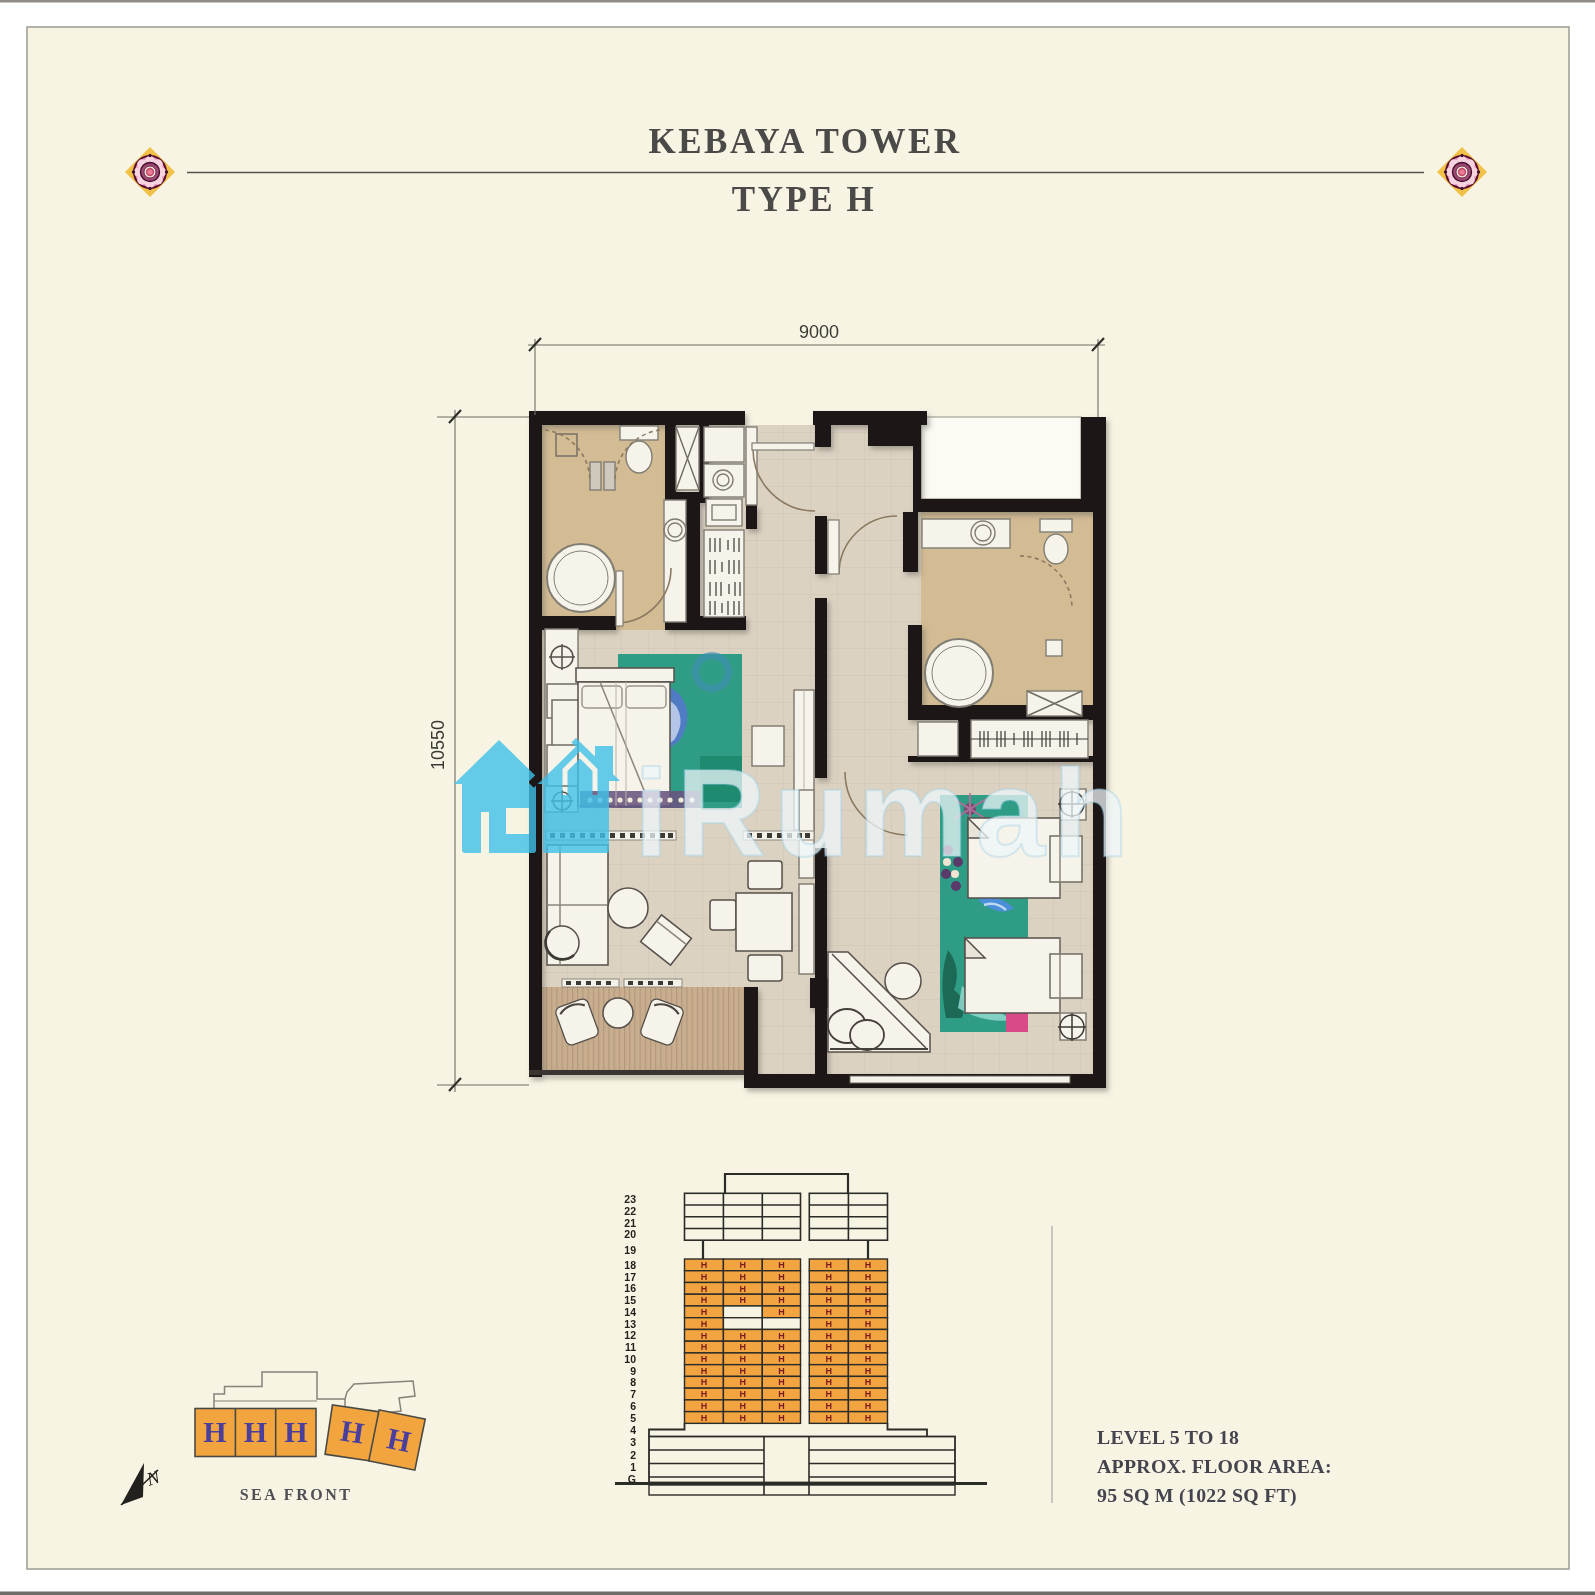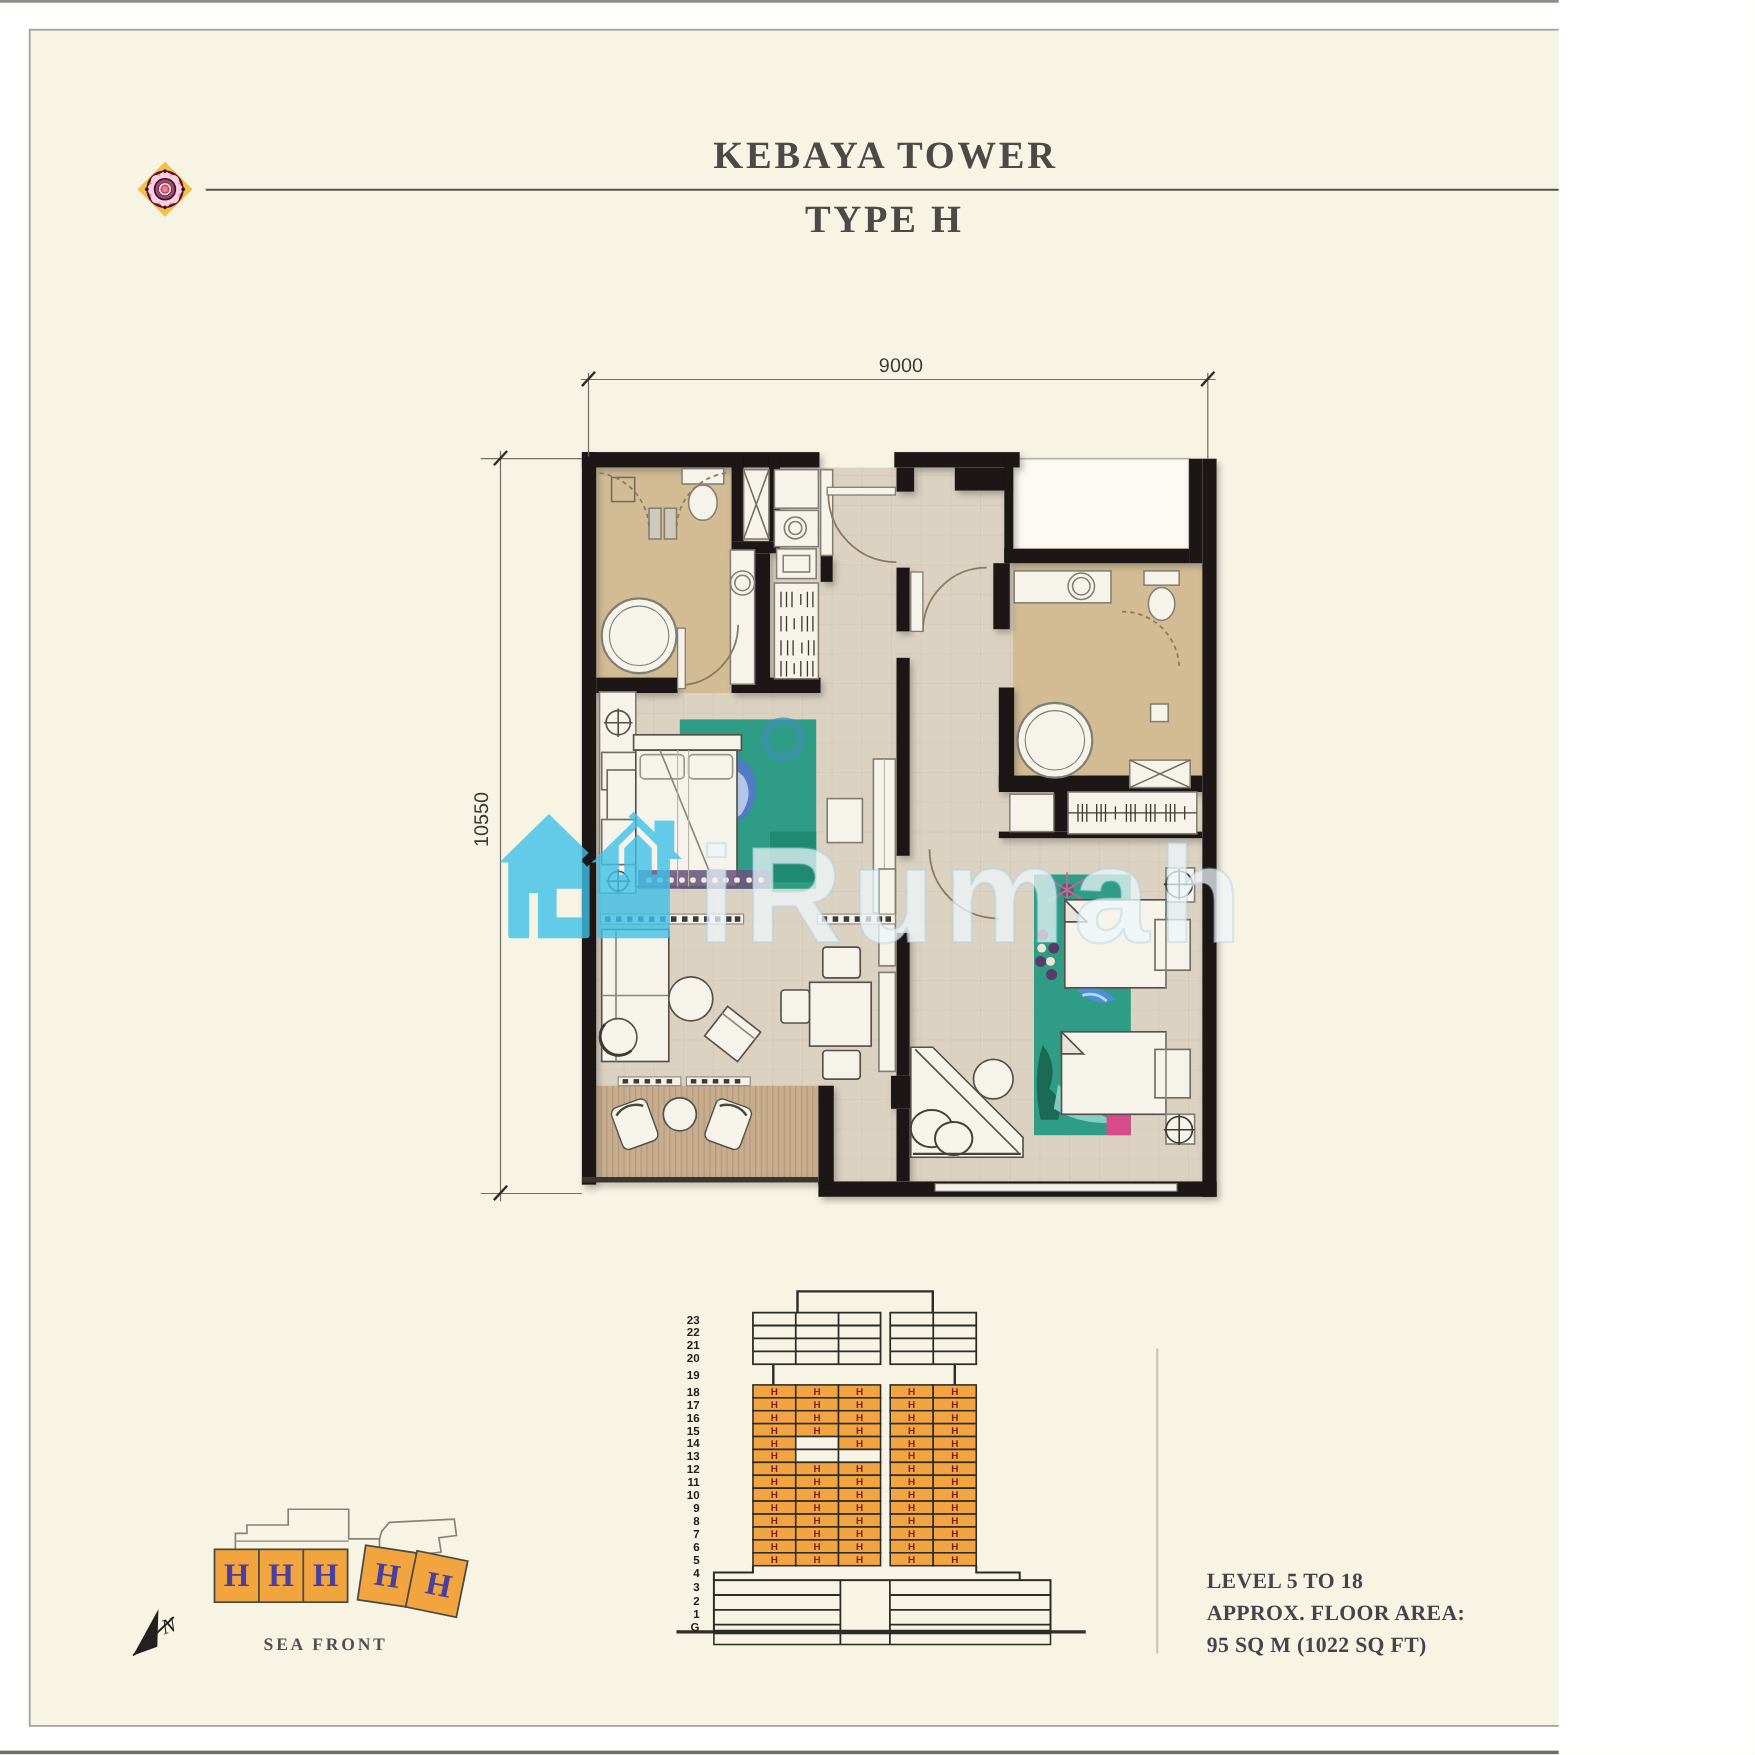--- a/index.html
+++ b/index.html
@@ -1,16 +1,16 @@
 <!DOCTYPE html>
 <html><head>
 <meta charset="utf-8">
 <style>
 html,body{margin:0;padding:0;background:#ffffff;}
-#page{position:relative;width:1417px;height:1595px;background:#ffffff;overflow:hidden;
+#page{position:relative;width:1595px;height:1595px;background:#ffffff;overflow:hidden;
 font-family:"Liberation Sans",sans-serif;}
 svg{display:block;}
 </style>
 </head>
 <body>
 <div id="page">
 <svg width="1595" height="1595" viewBox="0 0 1595 1595" xmlns="http://www.w3.org/2000/svg">
 
 <rect x="0" y="0" width="1595" height="2.5" fill="#8f8d86"></rect>
 

